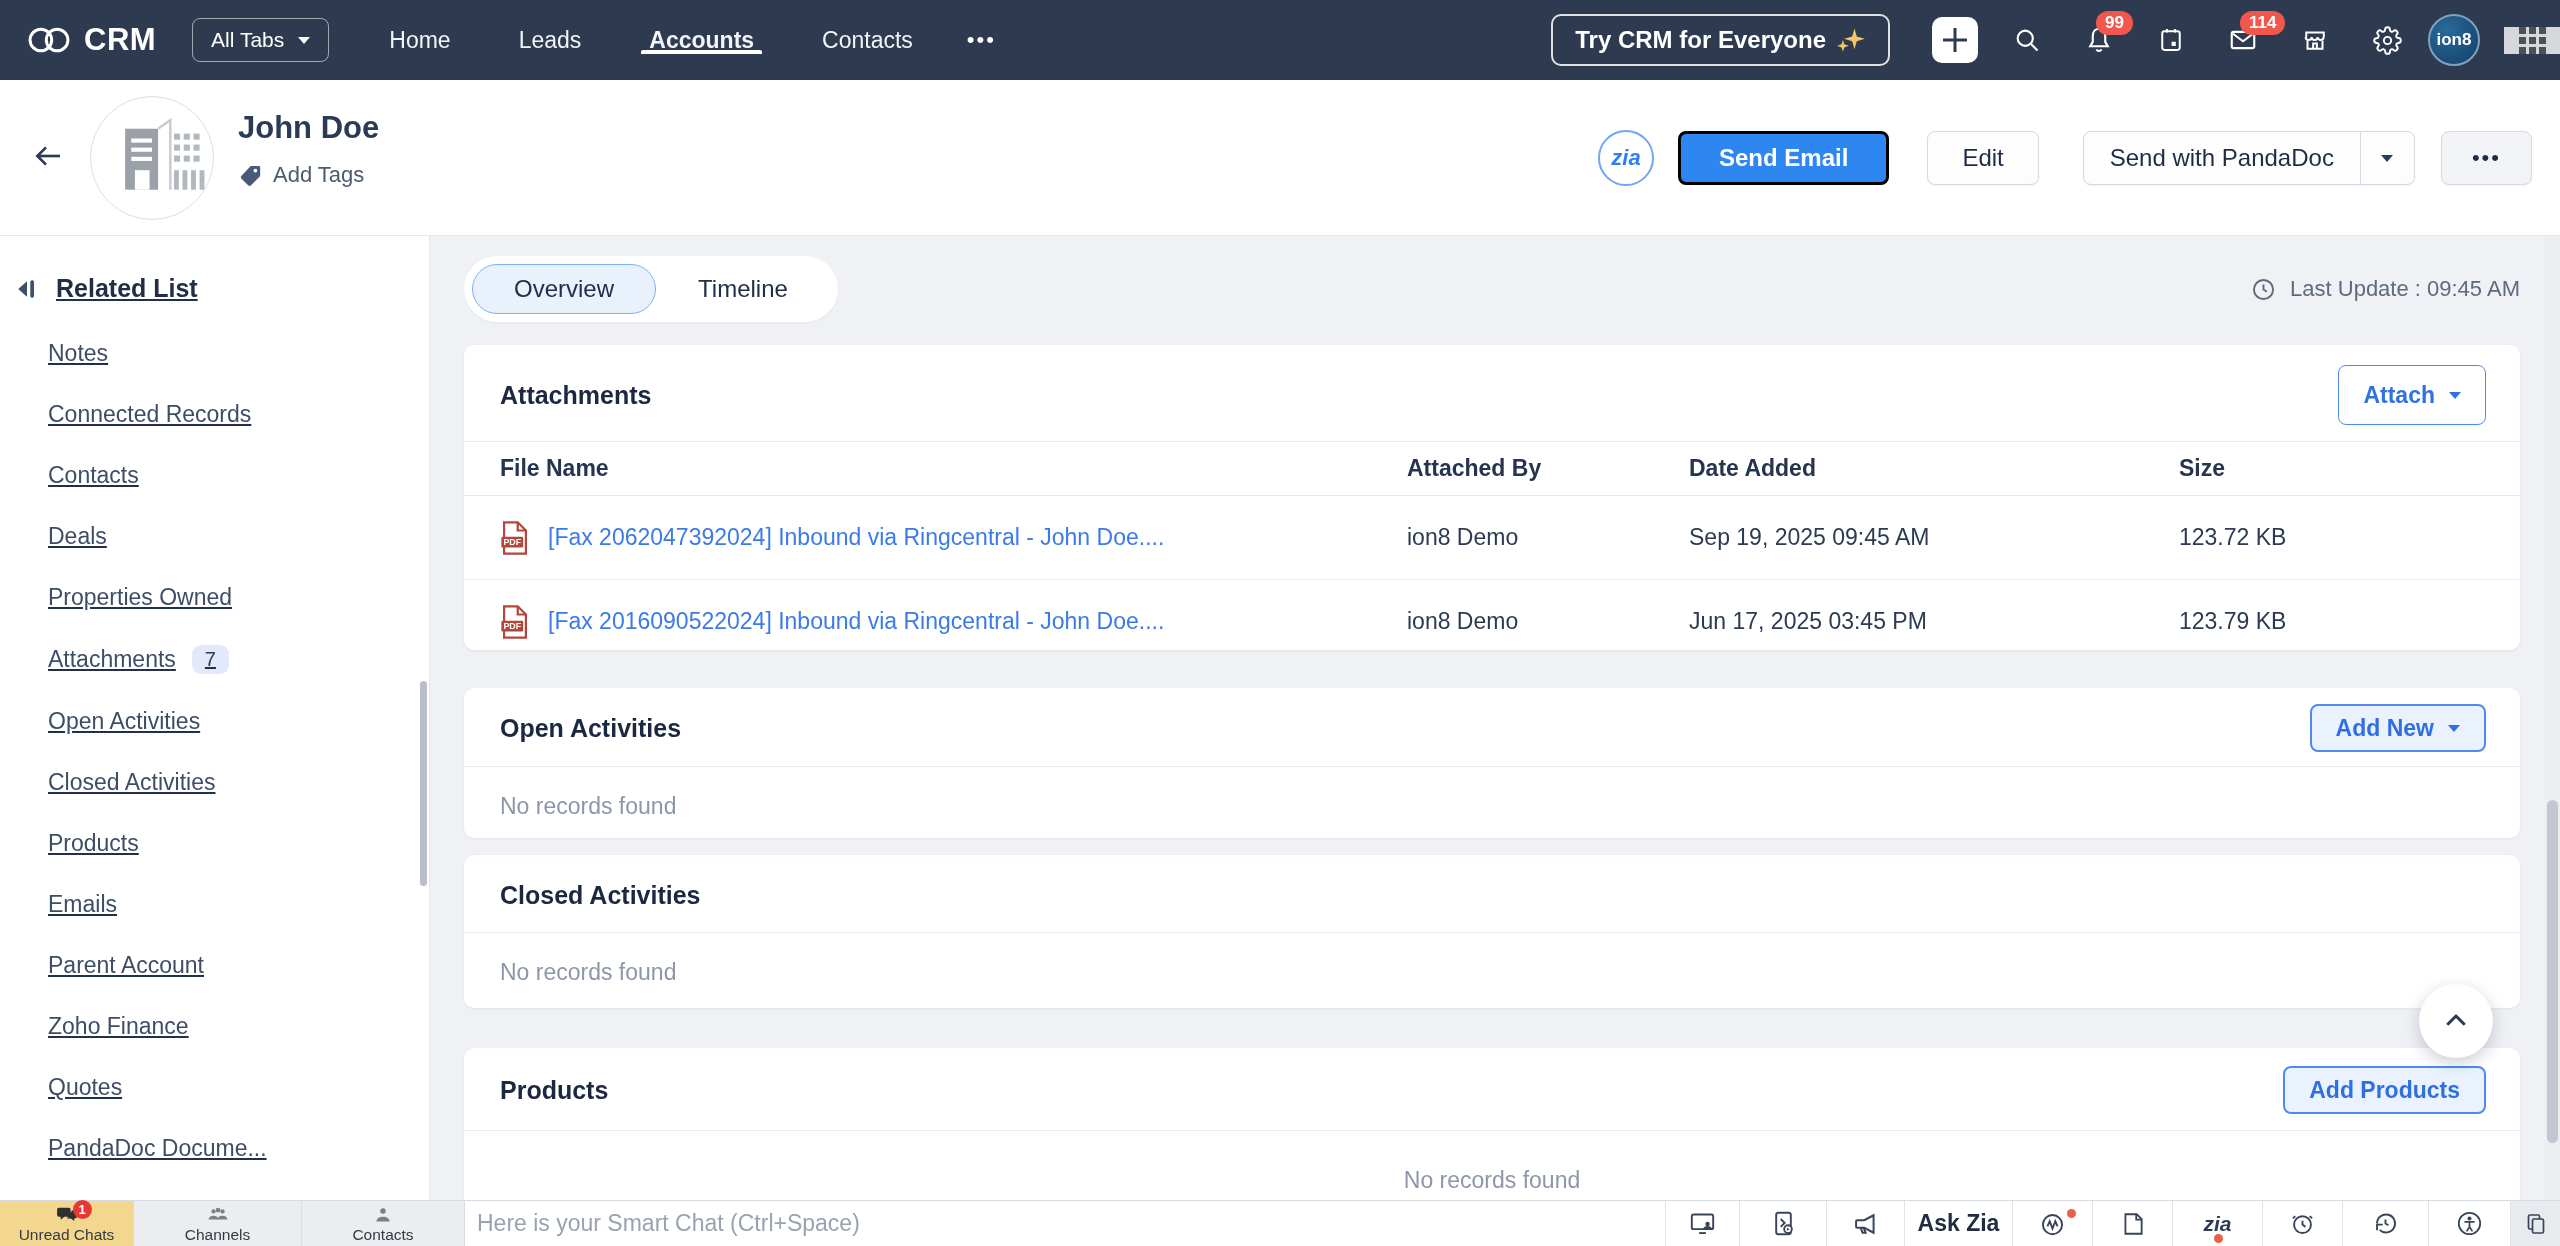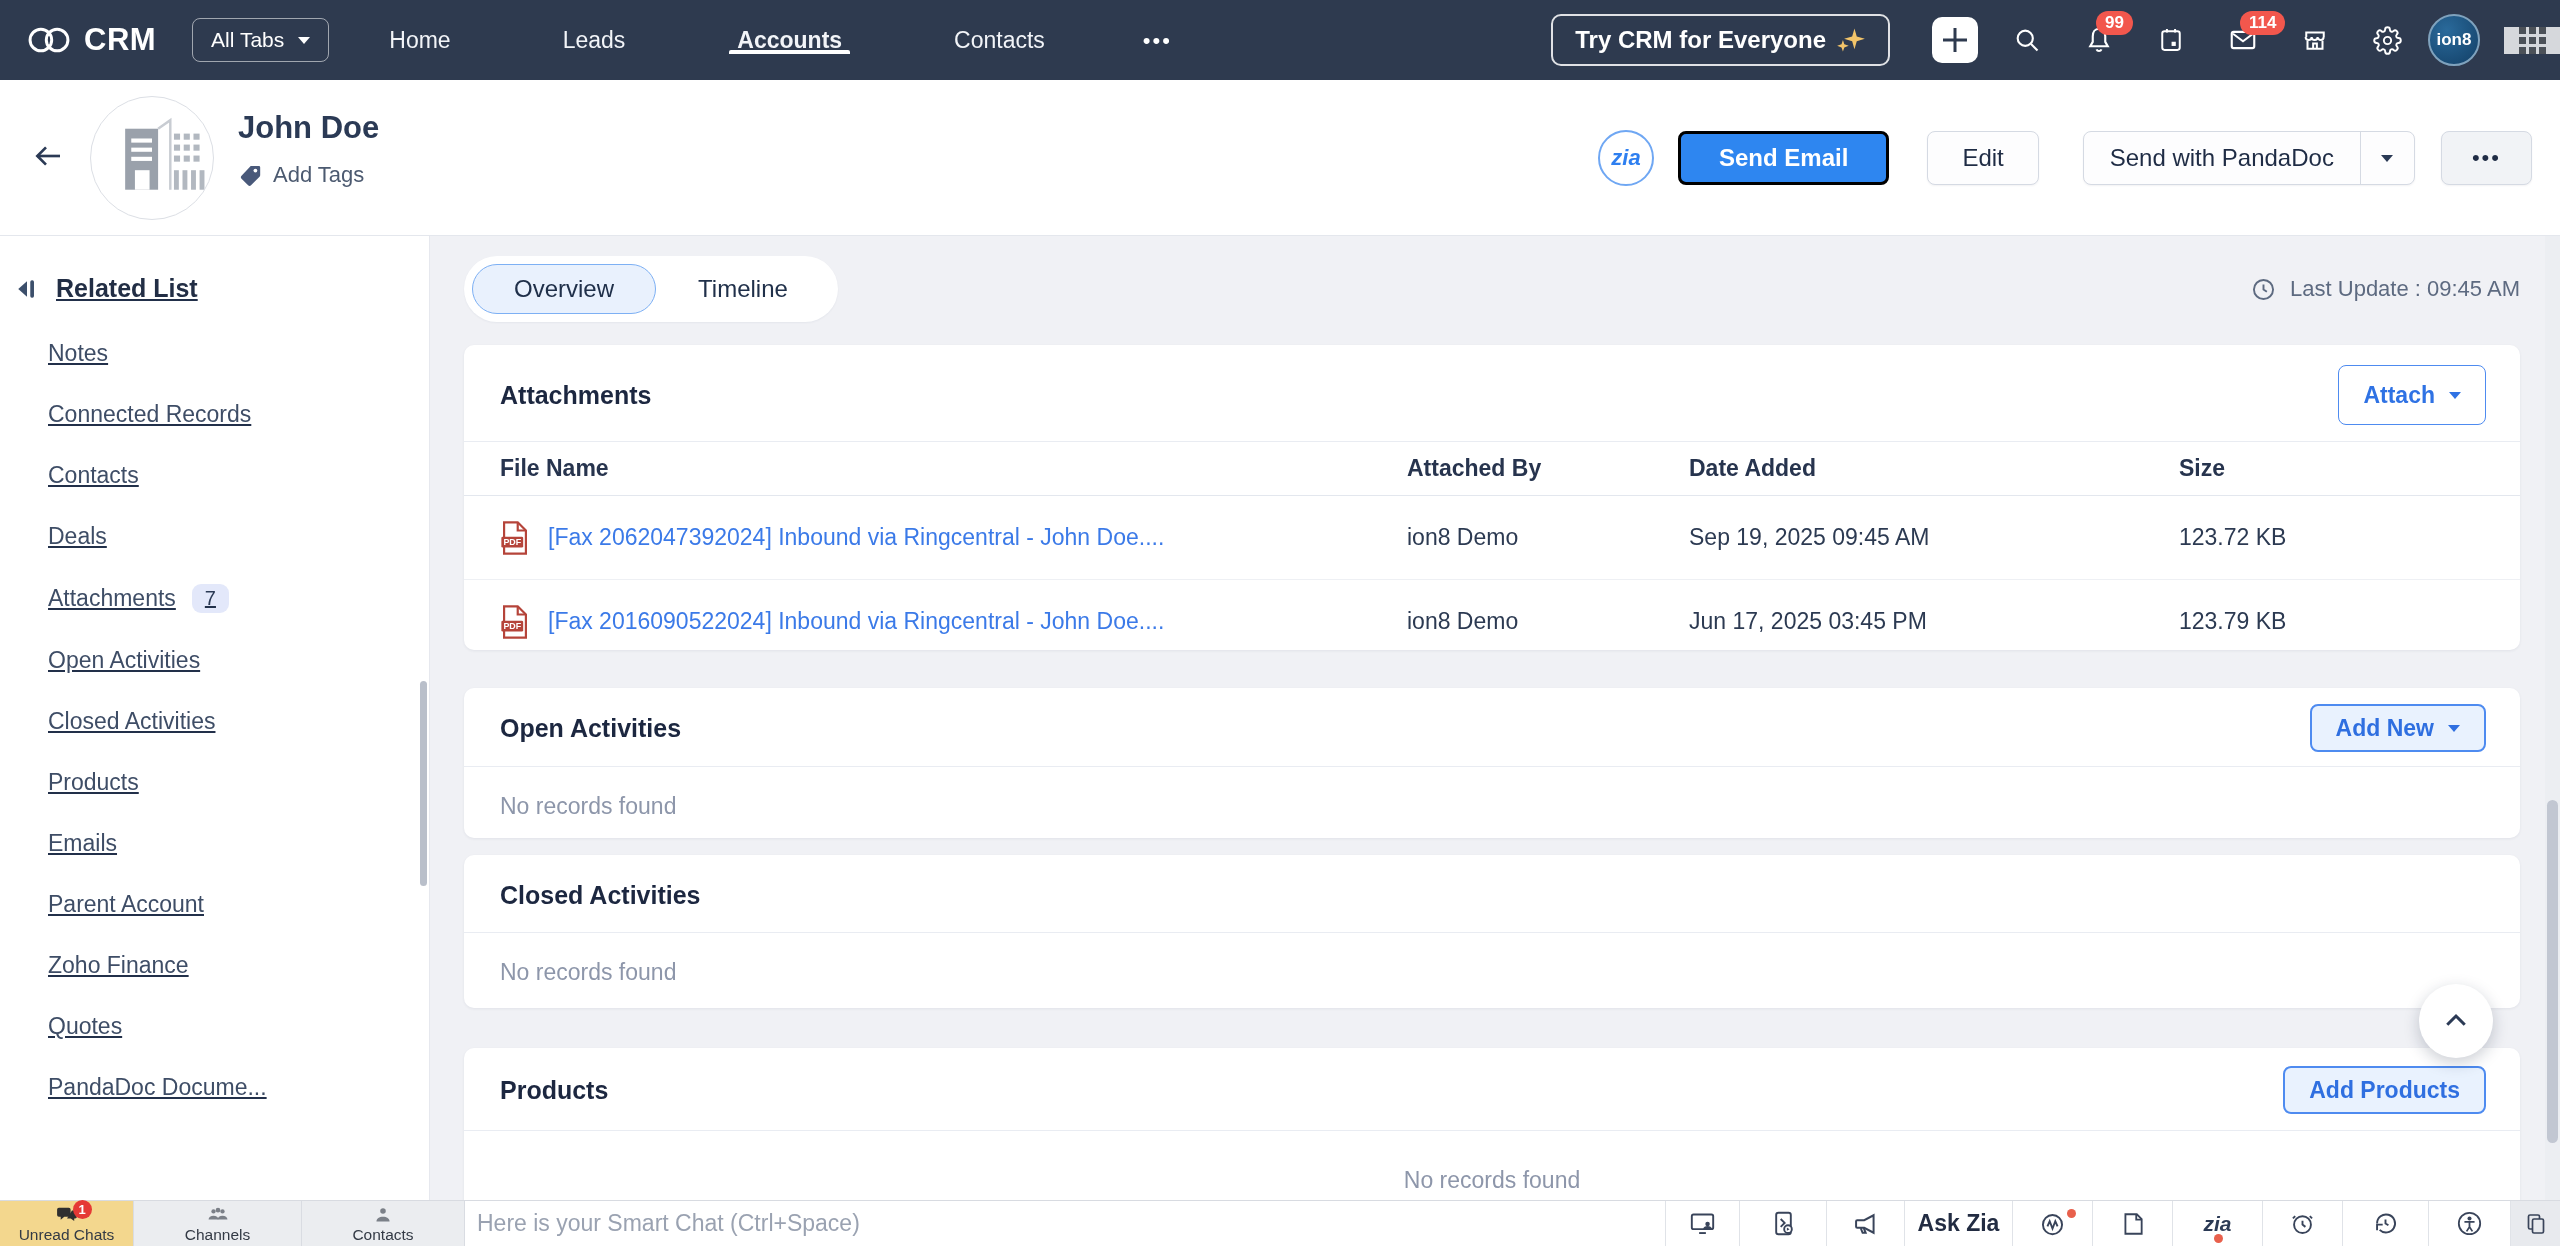--- a/index.html
+++ b/index.html
@@ -6,21 +6,21 @@
   html,body { background:#e9eaee; }
   body { font-family:"Liberation Sans","DejaVu Sans",sans-serif; color:#22304a; }
   .screen { position:relative; width:2560px; height:1246px; overflow:hidden; background:#f0f1f5; }
 
   
   .navbar { position:absolute; top:0; left:0; right:0; height:80px; background:#2e3a4f; display:flex; align-items:stretch; z-index:40; }
   .nav-left { display:flex; align-items:center; }
   .logo-wrap { display:flex; align-items:center; margin-left:26px; gap:12px; }
   .brand { color:#fff; font-size:31px; font-weight:bold; letter-spacing:.5px; }
   .alltabs { margin-left:36px; display:flex; align-items:center; gap:14px; border:1.5px solid rgba(255,255,255,.55); border-radius:8px; padding:9px 18px; color:#fff; font-size:21px; cursor:pointer; }
-  .nav-tabs { display:flex; align-items:flex-end;gap:44px; }
+  .nav-tabs { display:flex; align-items:flex-start; }
   .nav-tab { position:relative; display:flex; align-items:center; color:#f2f4f8; font-size:23px; padding:0 8px; margin-left:52px; cursor:pointer; }
   .nav-tab.active { font-weight:bold; }
   .nav-tab.active::after { content:""; position:absolute; left:0; right:0; bottom:0; height:4px; background:#fff; border-radius:2px 2px 0 0; }
   .nav-more { color:#fff; font-size:22px; letter-spacing:2px; margin-left:46px; display:flex; align-items:center; cursor:pointer; }
   .nav-right { margin-left:auto; display:flex; align-items:center; }
   .try-btn { display:flex; align-items:center; gap:10px; border:2px solid rgba(255,255,255,.85); border-radius:10px; padding:10px 22px; color:#fff; font-size:24px; font-weight:bold; margin-right:42px; cursor:pointer; }
   .plus-btn { width:46px; height:46px; background:#fff; border-radius:10px; position:relative; margin-right:34px; cursor:pointer; }
   .plus-btn::before,.plus-btn::after { content:""; position:absolute; background:#2e3a4f; left:50%; top:50%; }
   .plus-btn::before { width:24px; height:3px; transform:translate(-50%,-50%); }
   .plus-btn::after { width:3px; height:24px; transform:translate(-50%,-50%); }
@@ -301,20 +301,23 @@
         <span>Notes</span>
       </div>
     <div class="sb-item">
         <span>Connected Records</span>
       </div>
     <div class="sb-item">
         <span>Contacts</span>
       </div>
     <div class="sb-item">
         <span>Deals</span>
+      </div>
+    <div class="sb-item">
+        <span>Properties Owned</span>
       </div>
     <div class="sb-item">
       <span>Attachments</span>
       <span class="sb-badge">7</span>
     </div>
     <div class="sb-item">
         <span>Open Activities</span>
       </div>
     <div class="sb-item">
         <span>Closed Activities</span>

